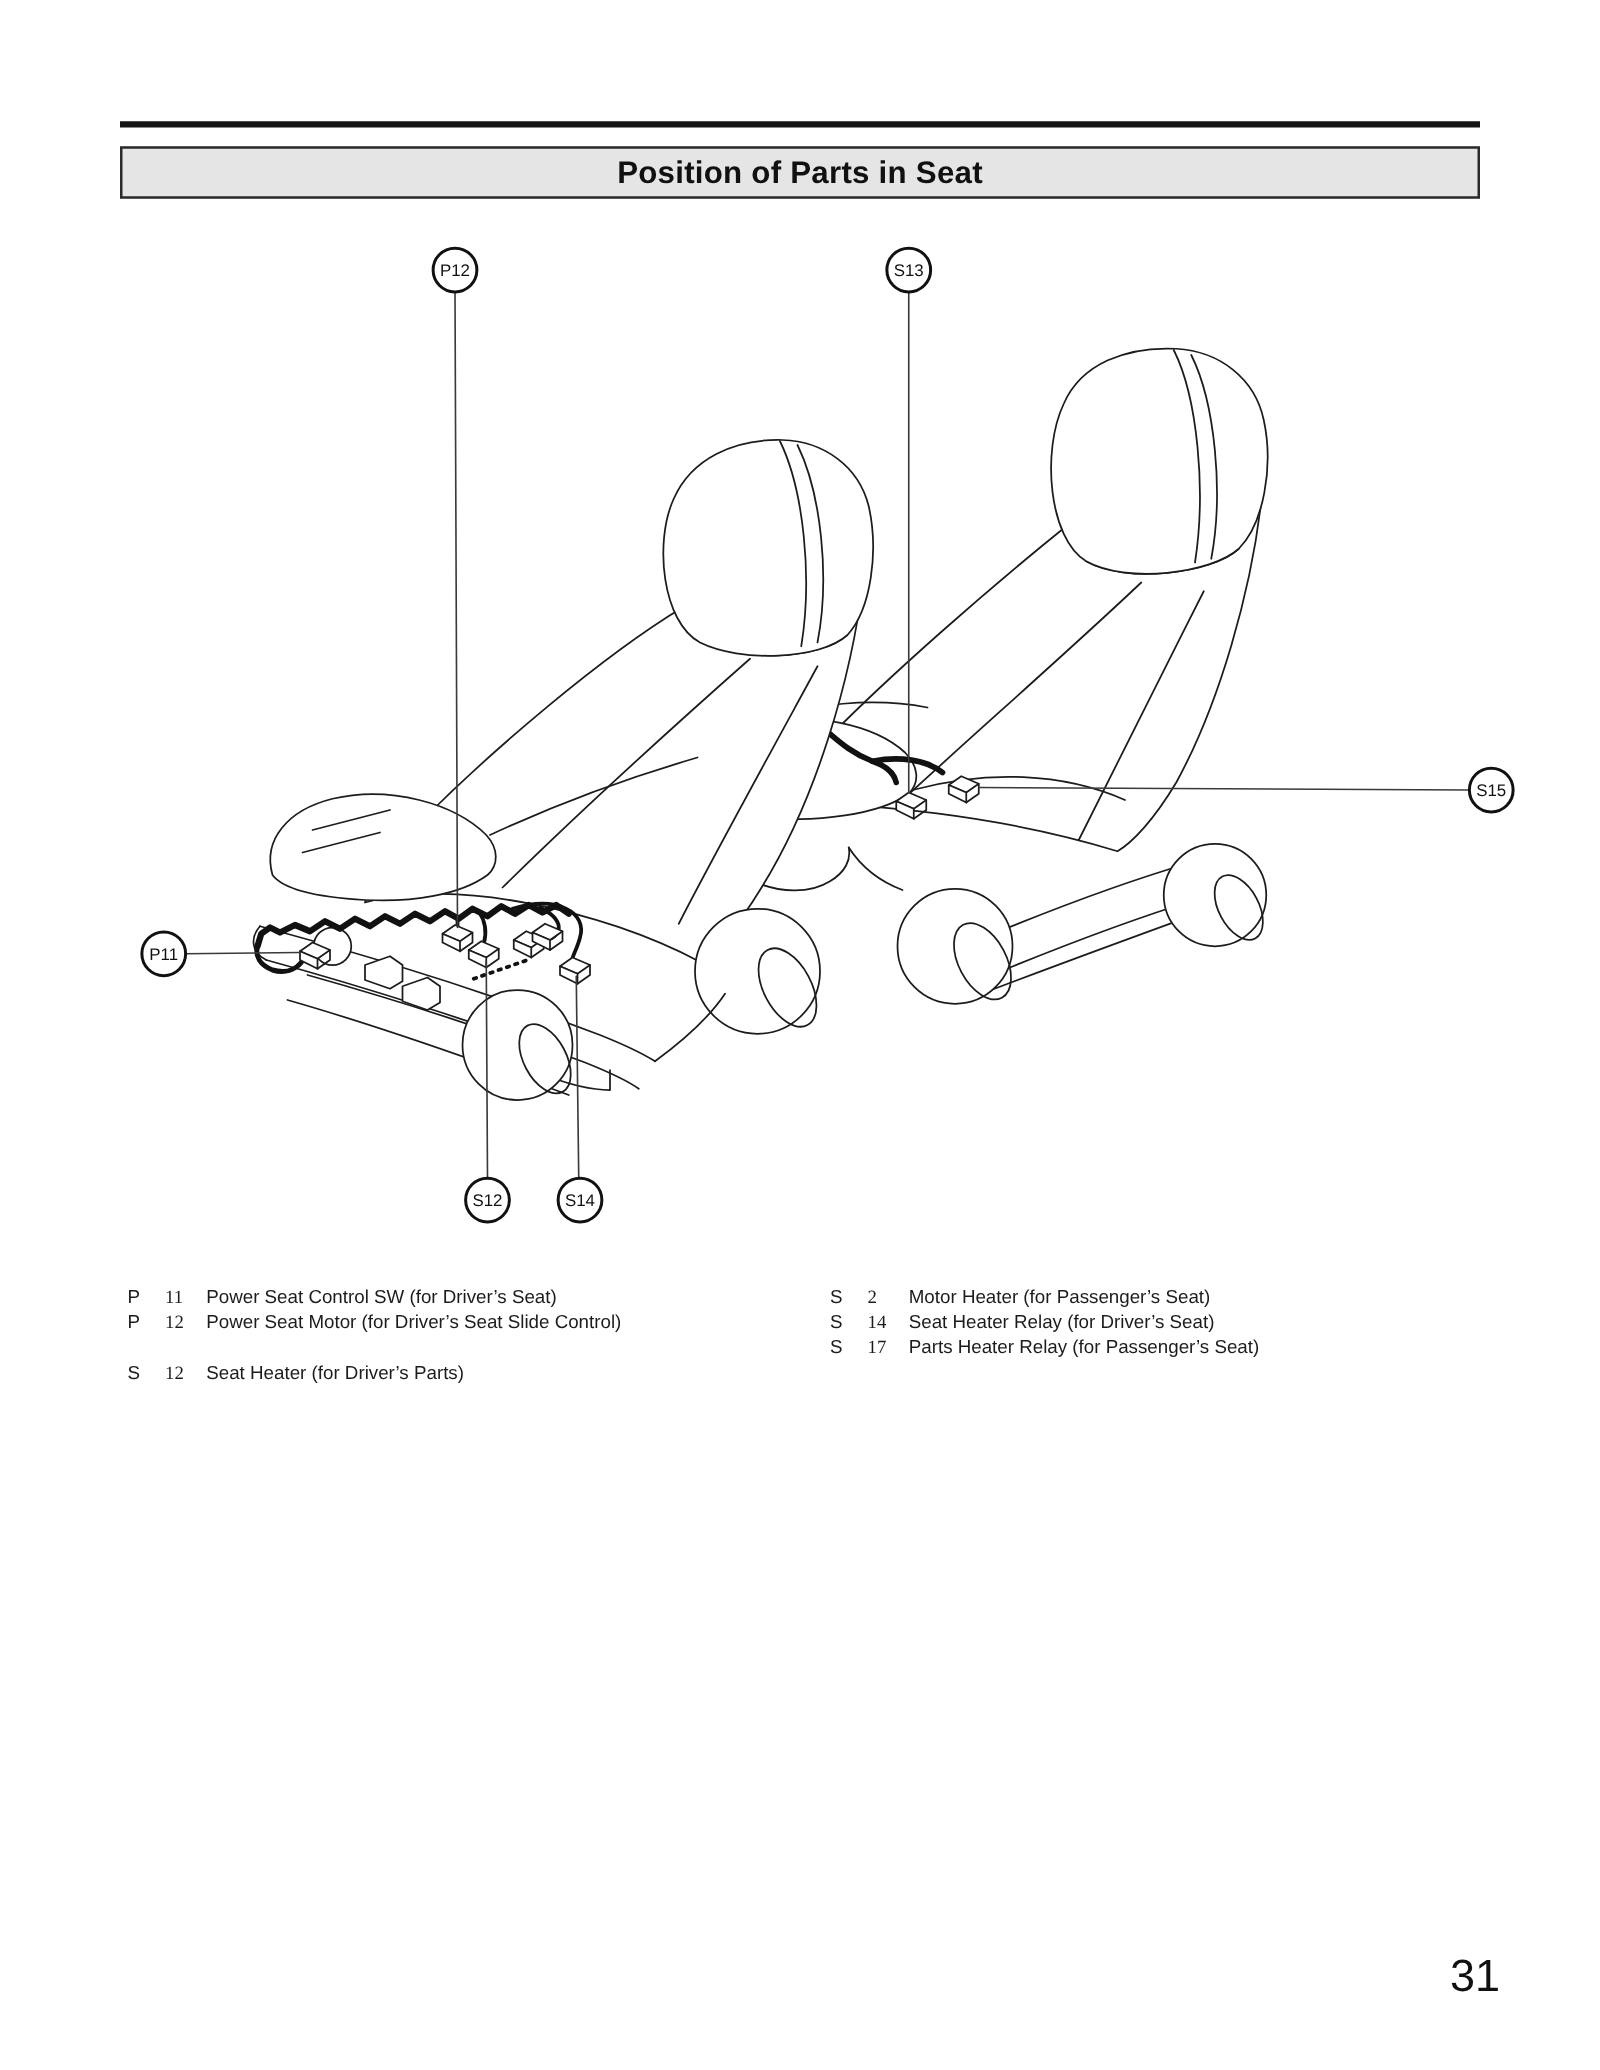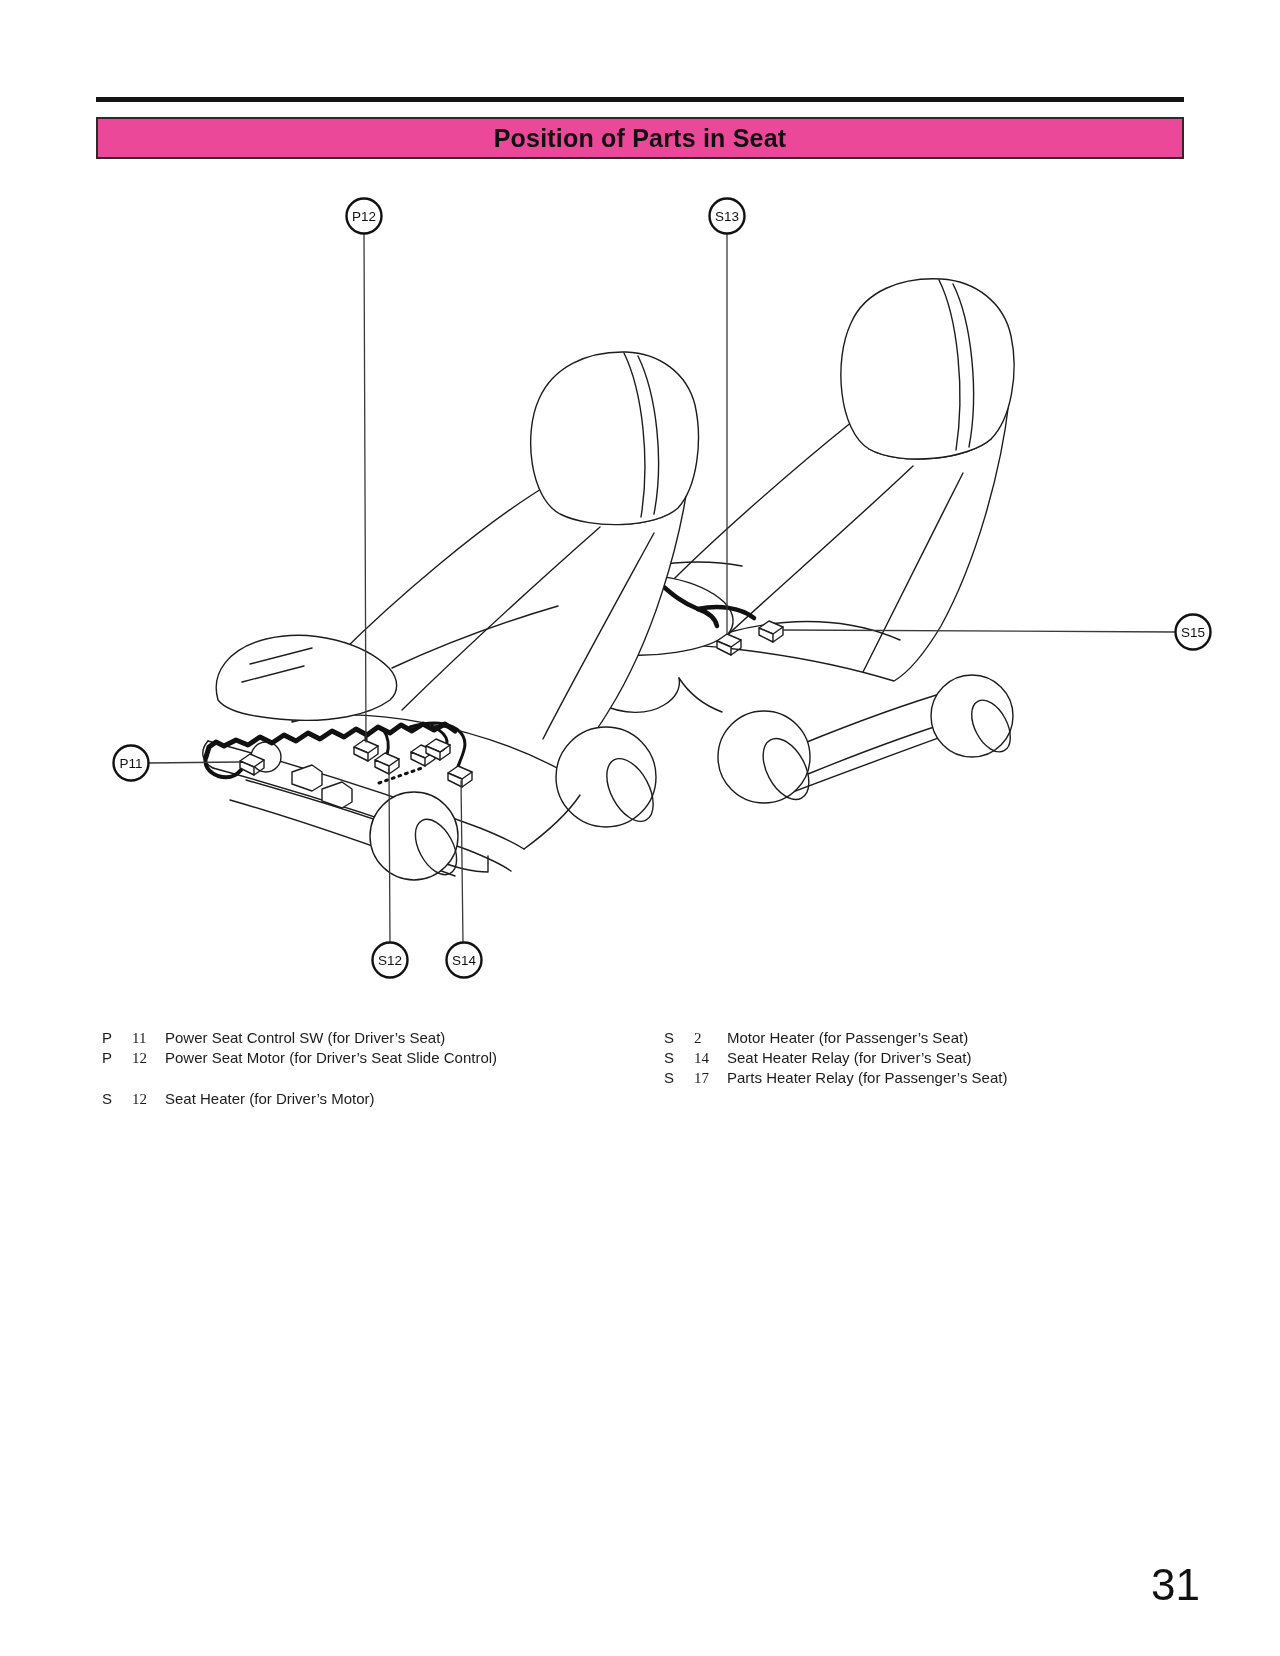--- a/index.html
+++ b/index.html
@@ -5,31 +5,31 @@
   html,body{margin:0;padding:0;background:#ffffff;}
   body{
     width:1280px;height:1656px;position:relative;overflow:hidden;
     font-family:"Liberation Sans", sans-serif;color:#1a1a1a;
   }
   .abs{position:absolute;}
   .top-rule{left:96px;top:97px;width:1088px;height:5px;background:#141414;}
   .title-box{
     left:96px;top:117px;width:1084px;height:38px;
     border:2px solid #2e2a2a;display:flex;align-items:center;justify-content:center;
-    background:#ec4899;
+    background:#e5e5e5;
   }
   .title-box span{font-size:25px;font-weight:bold;letter-spacing:.2px;color:#111;}
   .legend-row{
     position:absolute;display:flex;align-items:baseline;
     font-size:15px;line-height:20px;color:#1c1c1c;white-space:nowrap;
   }
   .legend-row .ltr{width:30px;}
   .legend-row .num{width:33px;font-family:Liberation Serif, serif;}
   .page-num{
-    right:80px;top:1560px;font-size:44px;color:#111;
+    right:80px;top:1560px;font-size:36px;color:#111;
   }
   svg text.callout-label{
     font-family:"Liberation Sans", sans-serif;font-size:13.5px;fill:#111;
   }
   svg{display:block;}
 </style>
 </head>
 <body>
 
 <div class="abs top-rule"></div>
@@ -195,21 +195,21 @@
   <span class="dsc">Power Seat Control SW (for Driver’s Seat)</span>
 </div>
 <div class="legend-row" style="left:102px;top:1048px">
   <span class="ltr">P</span>
   <span class="num">12</span>
   <span class="dsc">Power Seat Motor (for Driver’s Seat Slide Control)</span>
 </div>
 <div class="legend-row" style="left:102px;top:1089px">
   <span class="ltr">S</span>
   <span class="num">12</span>
-  <span class="dsc">Seat Heater (for Driver’s Motor)</span>
+  <span class="dsc">Seat Heater (for Driver’s Parts)</span>
 </div>
 
 <div class="legend-row" style="left:664px;top:1028px">
   <span class="ltr">S</span>
   <span class="num">2</span>
   <span class="dsc">Motor Heater (for Passenger’s Seat)</span>
 </div>
 <div class="legend-row" style="left:664px;top:1048px">
   <span class="ltr">S</span>
   <span class="num">14</span>

